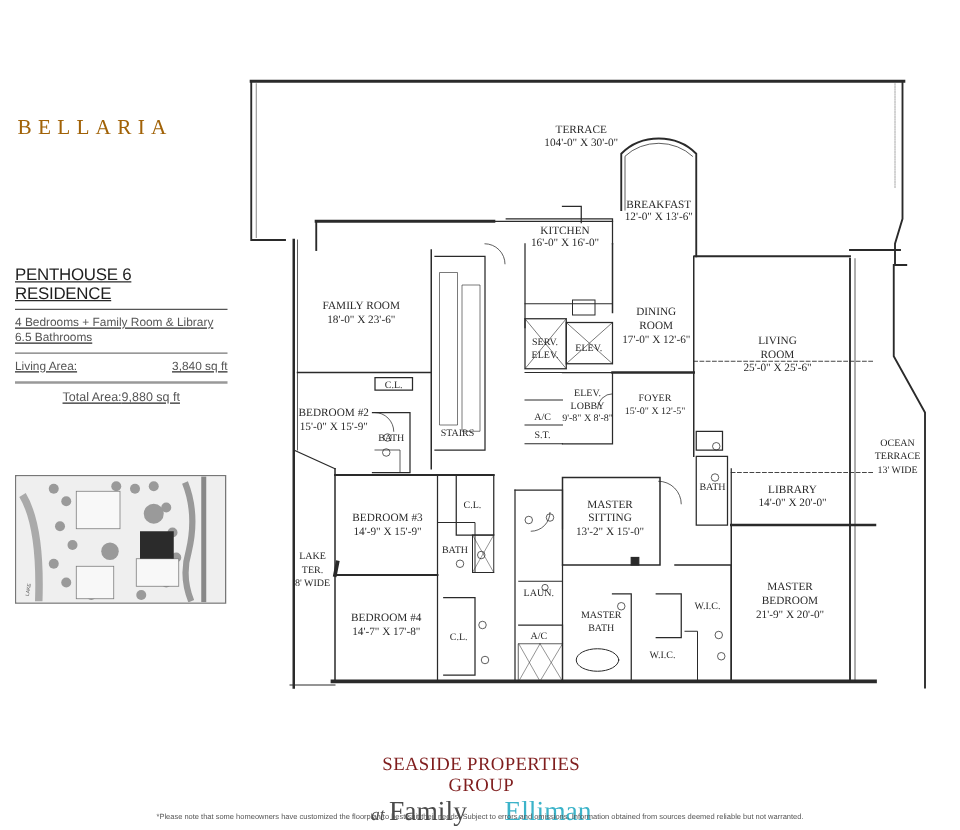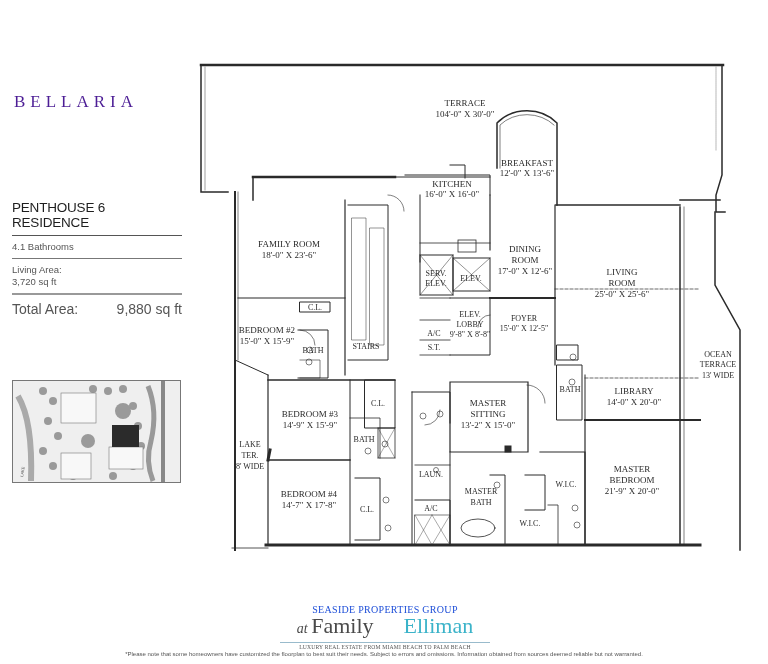--- a/index.html
+++ b/index.html
@@ -1,49 +1,50 @@
 <!DOCTYPE html>
 <html><head>
 <meta charset="utf-8">
 <style>
   html, body { margin:0; padding:0; background:#ffffff; }
   body { width:768px; height:664px; position:relative; overflow:hidden; font-family:"Liberation Sans", sans-serif; color:#2a2a2a; }
-  .brand { position:absolute; left:14px; top:92px; font-family:"Liberation Serif", serif; font-size:17px; letter-spacing:5px; color:#4c1d95; }
-  .info { position:absolute; left:12px; top:200px; width:170px; }
+  .brand { position:absolute; left:14px; top:92px; font-family:"Liberation Serif", serif; font-size:17px; letter-spacing:5px; color:#a16207; }
+  .info { position:absolute; left:12px; top:212px; width:170px;text-decoration:underline; }
   .info .title { font-size:13.5px; color:#1e1e1e; padding-bottom:5px; border-bottom:1px solid #555; letter-spacing:-0.2px; }
   .info .desc { font-size:9.5px; color:#555; padding:5px 0 5px; border-bottom:1px solid #777; line-height:12px; }
   .info .rows { padding:5px 0 5px; border-bottom:2px solid #999; }
-  .info .row { display:flex; justify-content:space-between; font-size:9.5px; color:#555; line-height:12px;flex-direction:column; }
-  .info .total { display:flex; justify-content:space-between; font-size:14px; color:#555; padding-top:6px; }
+  .info .row { display:flex; justify-content:space-between; font-size:9.5px; color:#555; line-height:12px; }
+  .info .total { display:flex; justify-content:center; font-size:10px; color:#555; padding-top:6px; }
   .siteplan { position:absolute; left:12px; top:380px; width:167px; height:101px; border:1px solid #777; background:#f3f3f3; overflow:hidden; }
   .plan { position:absolute; left:0; top:0; }
   .logo { position:absolute; left:280px; top:604px; width:210px; text-align:center; }
-  .logo .l1 { font-family:"Liberation Serif", serif; font-size:10px; color:#1d4ed8; letter-spacing:0.3px; }
+  .logo .l1 { font-family:"Liberation Serif", serif; font-size:15px; color:#7f1d1d; letter-spacing:0.3px; }
   .logo .l2 { font-family:"Liberation Serif", serif; font-size:22px; line-height:22px; color:#4a4a4a; }
   .logo .l2 .at { font-size:14px;font-style:italic; }
   .logo .l2 .ell { color:#3bb3c9;margin-left:30px; }
   .logo .l3 { font-family:"Liberation Serif", serif; font-size:5.6px; color:#555; border-top:1px solid #9bc; margin-top:2px; padding-top:1px; letter-spacing:0.2px; }
   .disclaimer { position:absolute; left:0; top:651px; width:768px; text-align:center; font-size:6px; color:#555; }
   .rl { font-family:"Liberation Serif", serif; fill:#2a2a2a; font-size:9px; text-anchor:middle; }
   .rls { font-family:"Liberation Serif", serif; fill:#2a2a2a; font-size:8px; text-anchor:middle; }
 </style>
 </head>
 <body>
 
 <div class="brand">BELLARIA</div>
 
 <div class="info">
   <div class="title">PENTHOUSE 6 RESIDENCE</div>
   <div class="desc">
-    <div>4.1 Bathrooms</div>
+    <div>4 Bedrooms + Family Room &amp; Library</div>
+    <div>6.5 Bathrooms</div>
   </div>
   <div class="rows">
     <div class="row">
       <span>Living Area:</span>
-      <span>3,720 sq ft</span>
+      <span>3,840 sq ft</span>
     </div>
   </div>
   <div class="total">
     <span>Total Area:</span>
     <span>9,880 sq ft</span>
   </div>
 </div>
 
 <div class="siteplan">
   <svg width="167" height="101" viewBox="0 0 167 101">

